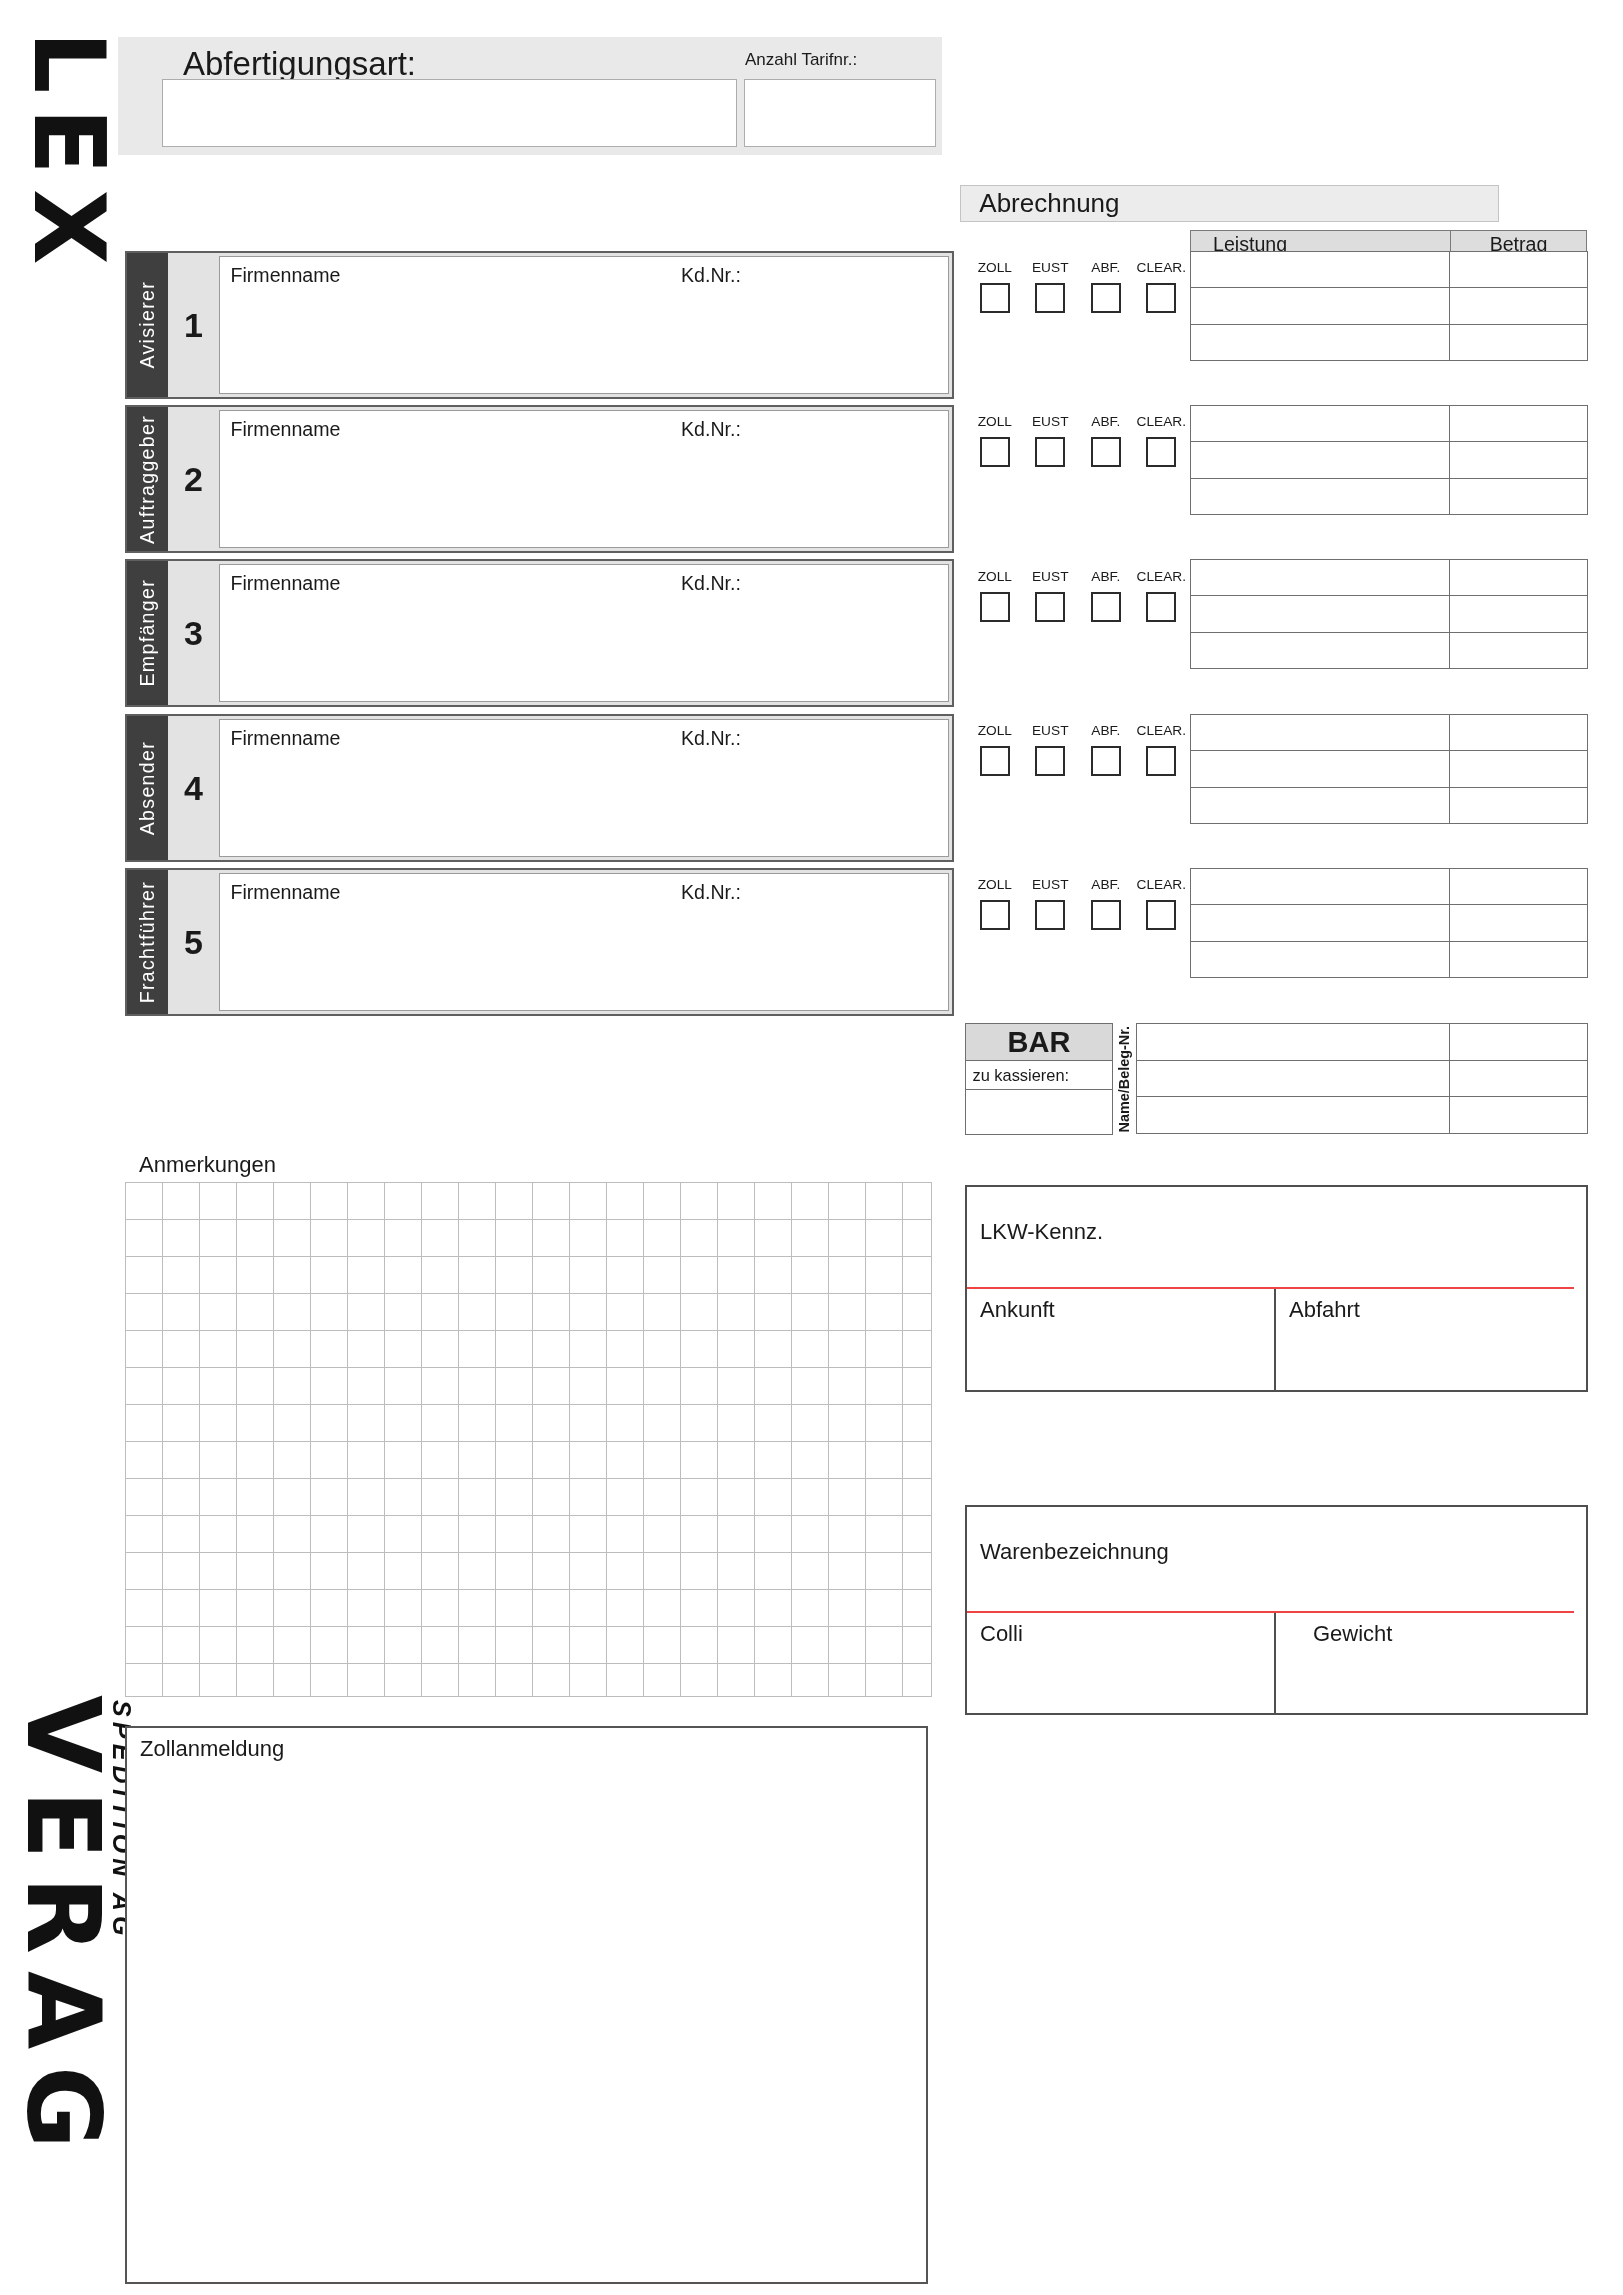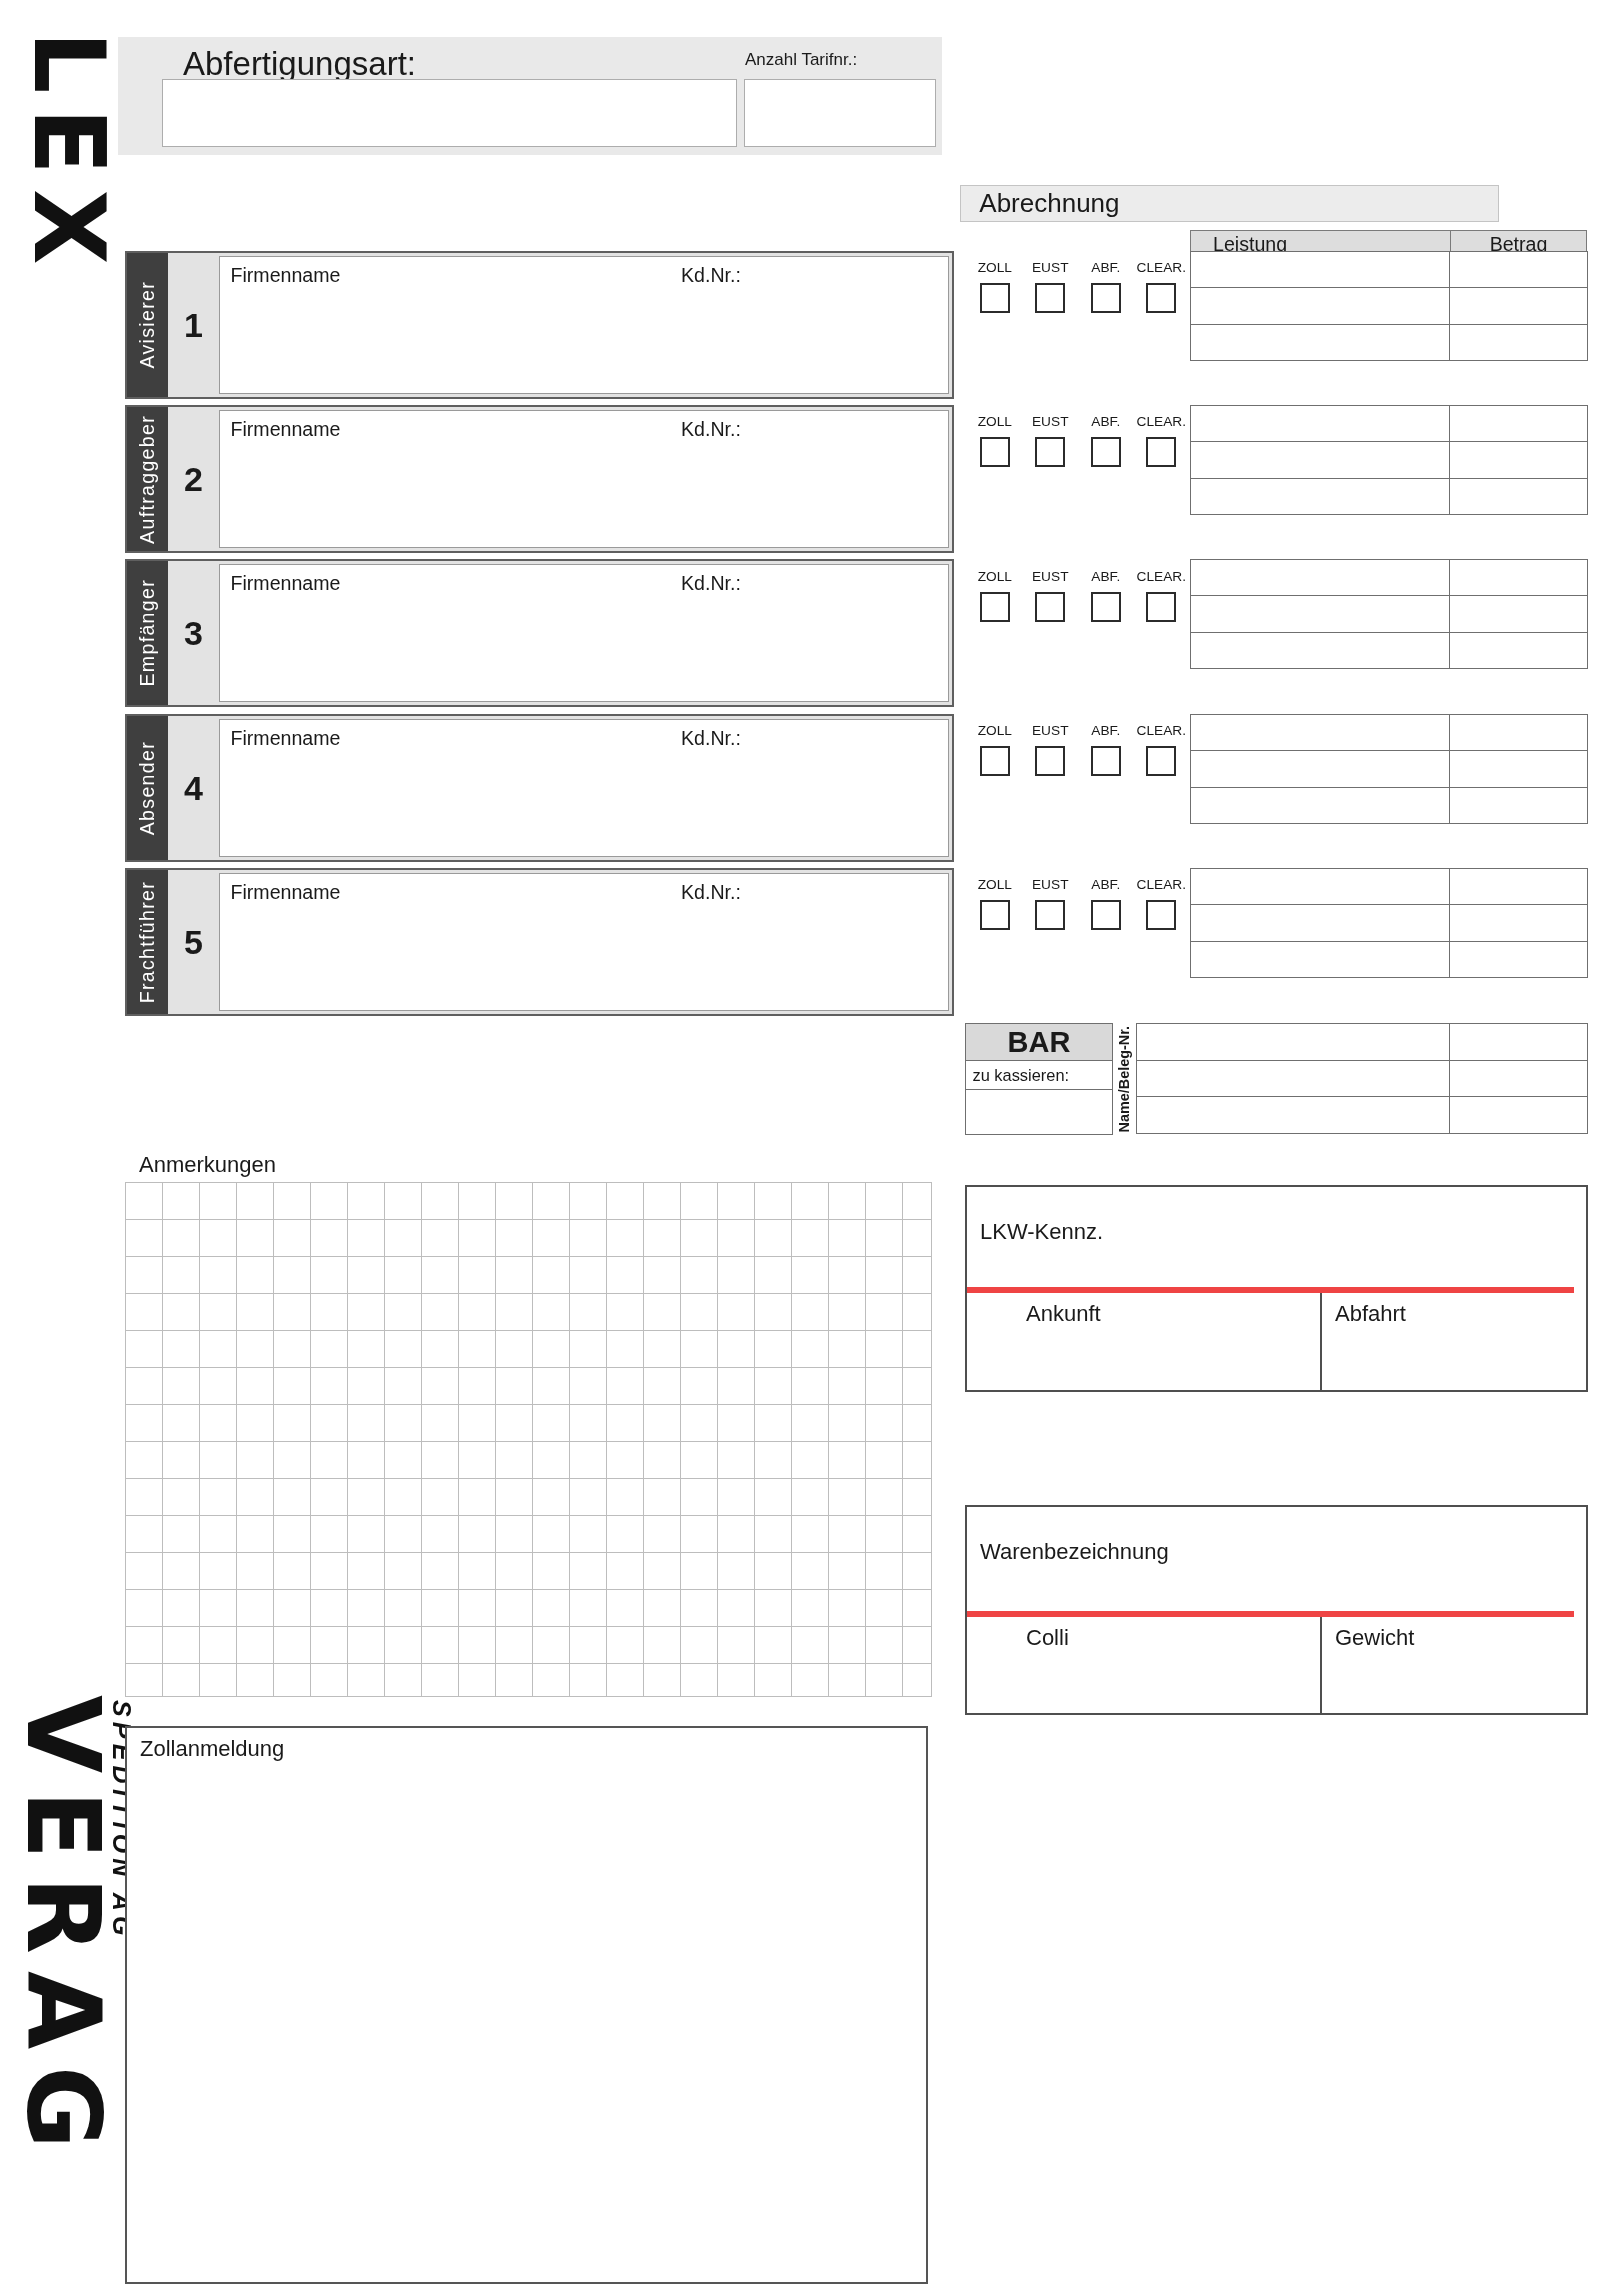--- a/index.html
+++ b/index.html
@@ -99,22 +99,22 @@
               background-size: 37px 37px; }
 
   
   .rbox { position: absolute; left: 965px; width: 623px; border: 2px solid #4f4f4f; background: #fff; }
   .lkw-box   { top: 1185px; height: 207px; }
   .waren-box { top: 1505px; height: 210px; }
   .foot-box  { top: 2039px; height: 244px; }
   .rbox-lbl { left: 13px; top: 7.9px; font-size: 22px; }
   .rbox-top { position: absolute; left: 0; right: 0; top: 0; margin-top: 24px; }
   .lkw-top   { height: 100px; } .waren-top { height: 104px; }
-  .split-bottom { position: absolute; left: 0; right: 12px; bottom: 0; border-top: 6px solid #ef4444; display: flex; padding-left: 46px; }
-  .lkw-bottom   { top: 100px; } .waren-bottom { top: 104px; }
+  .split-bottom { position: absolute; left: 0; right: 12px; bottom: 0; border-top: 2px solid #ef4444; display: flex; }
+  .lkw-bottom   { top: 100px; } .waren-bottom { top: 104px; gap: 24px; }
   .split-left { width: 309px; border-right: 2px solid #4f4f4f; position: relative; }
   .split-right { flex: 1; position: relative; }
   .foot-top { height: 75px; position: absolute; left: 0; right: 0; top: 0; }
   .foot-bottom { position: absolute; left: 0; right: 0; top: 75px; bottom: 0; border-top: 2px solid #4f4f4f; }
 
   
   .zoll-box { left: 125px; top: 1726px; width: 803px; height: 558px; border: 2px solid #555; background: #fff; }
 </style>
 </head>
 <body>

